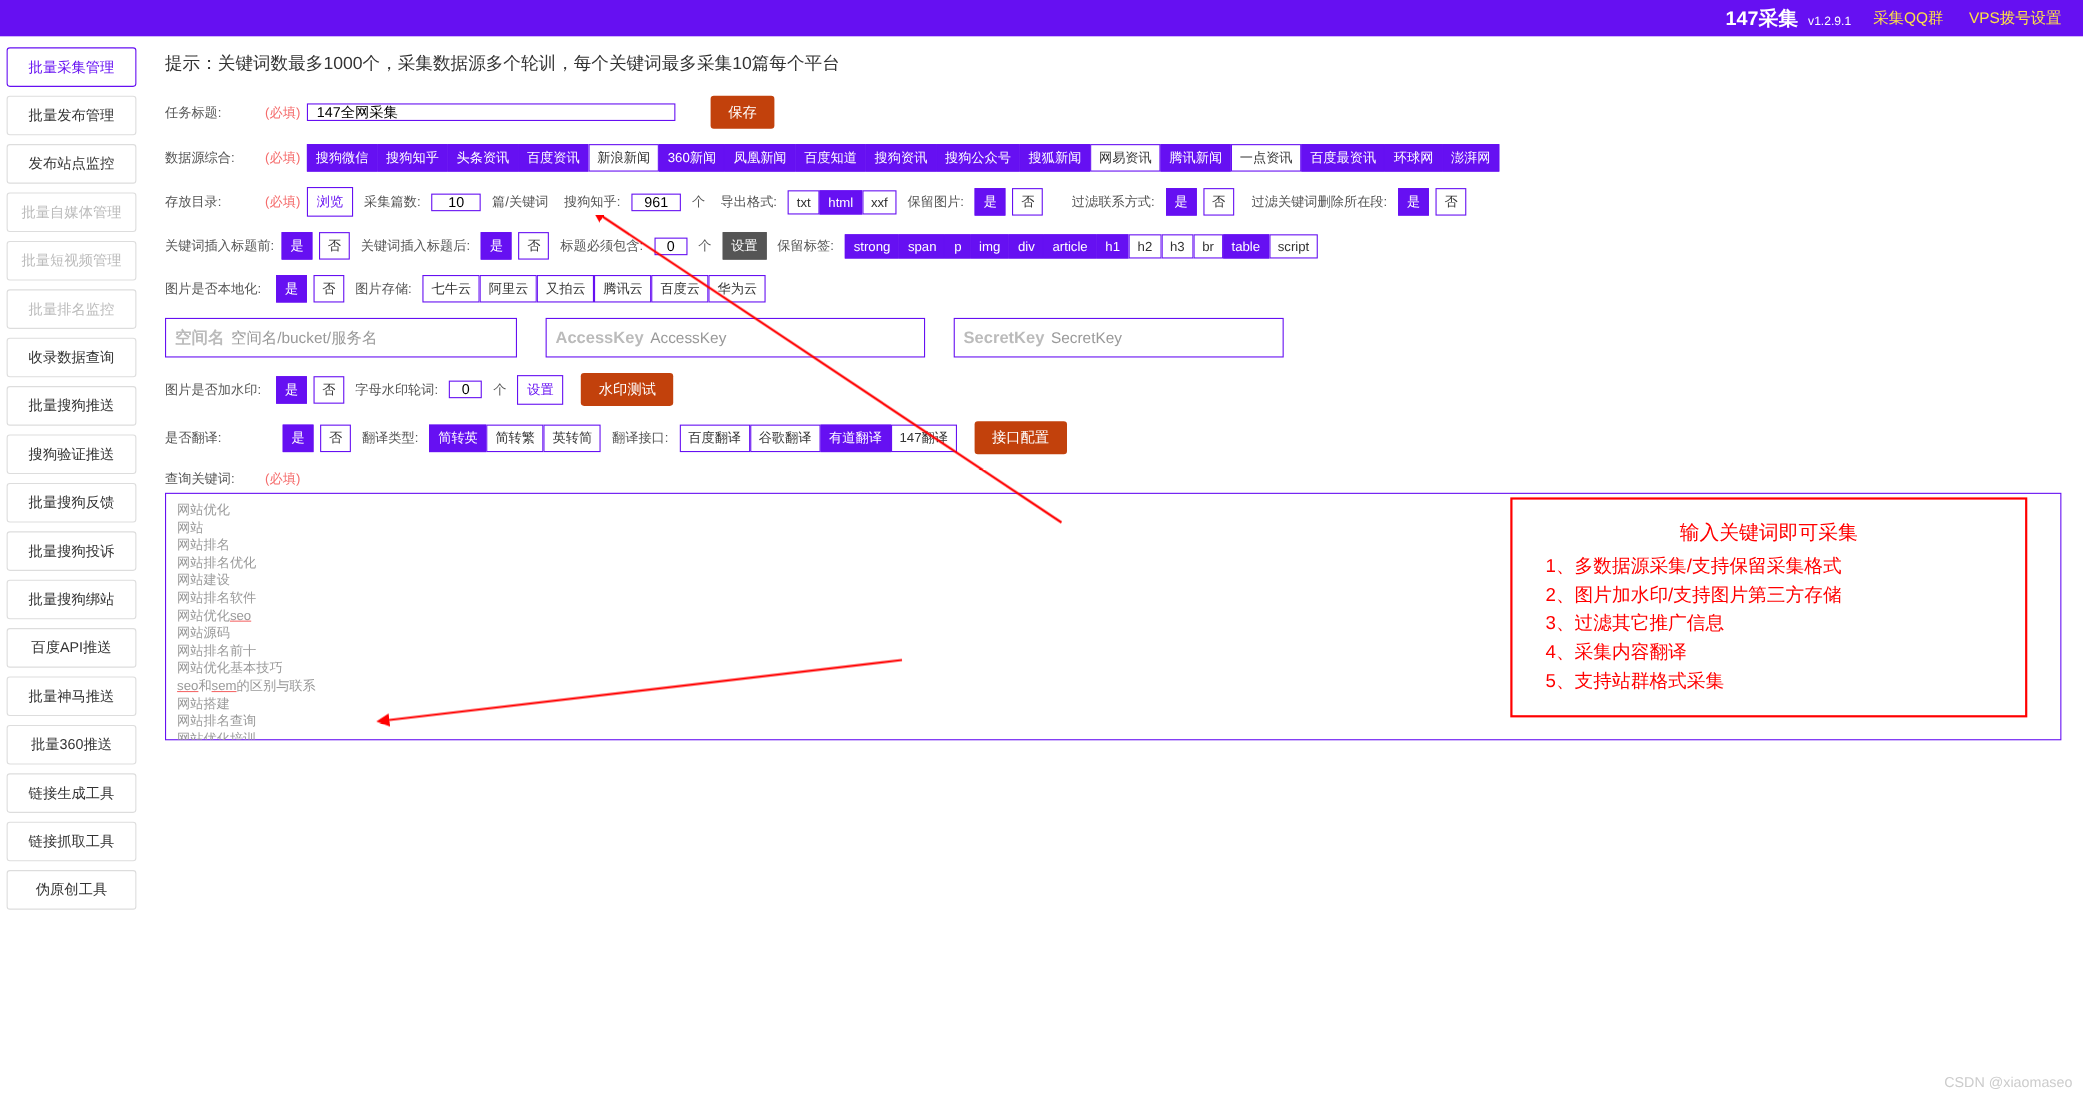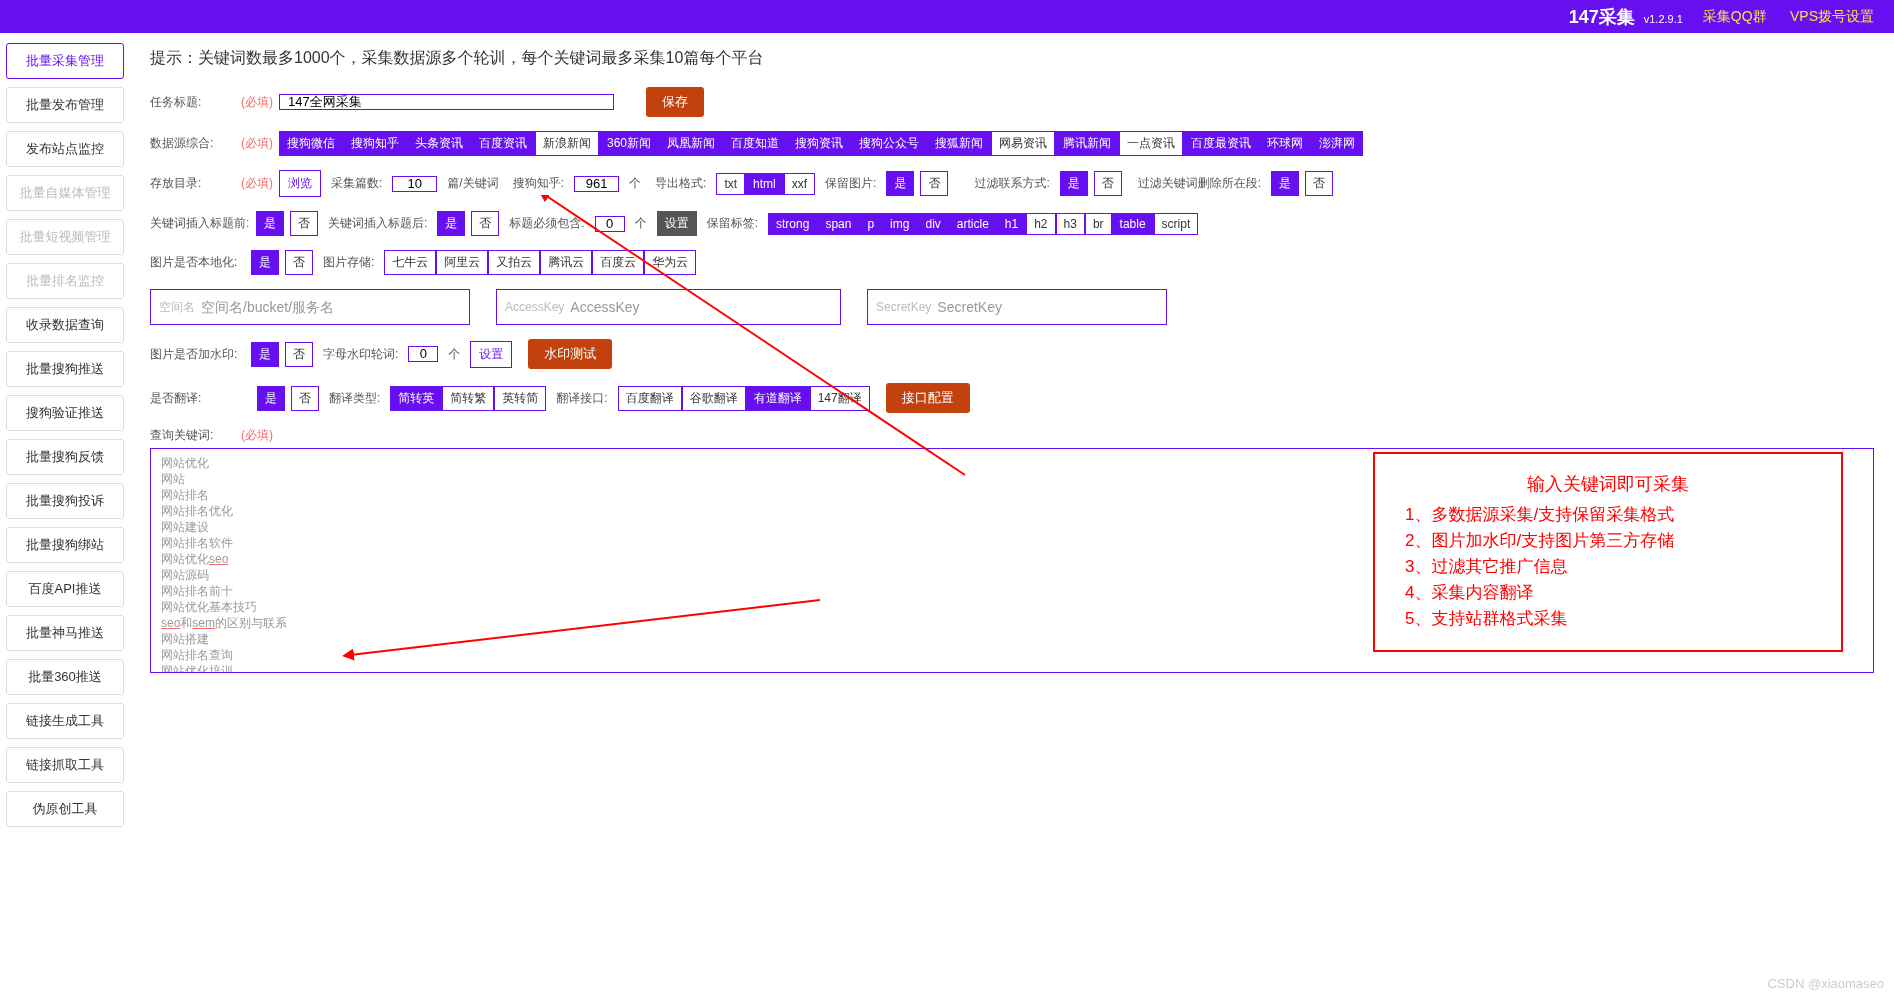--- a/index.html
+++ b/index.html
@@ -20,21 +20,21 @@
 .req { color:#f56c6c; }
 .txt-input { border:1px solid #6610f2; padding:5px 8px; font-size:13px; height:16px; line-height:16px; }
 .txt-input.wide { width:335px; }
 .txt-input.sm { width:45px; text-align:center; }
 .btn-primary { background:#c2410c; color:#fff; border:none; padding:6px 16px; border-radius:3px; cursor:pointer; font-size:13px; }
 .btn-outline { background:#fff; color:#6610f2; border:1px solid #6610f2; padding:4px 8px; cursor:pointer; font-size:12px; }
 .tag { display:inline-block; padding:3px 7px; border:1px solid #6610f2; font-size:12px; cursor:pointer; background:#fff; color:#333; }
 .tag.sel { background:#6610f2; color:#fff; }
 .tag.dark { background:#555; color:#fff; border-color:#555; }
 .big-input { border:1px solid #6610f2; height:36px; padding:4px 8px; display:flex; align-items:center; }
-.big-input .pre { color:#bbb; font-size:12px; margin-right:6px; }
+.big-input .pre { color:#bbb; font-size:15px; margin-right:6px;font-weight:bold; }
 .big-input input { border:none; outline:none; font-size:14px; flex:1; color:#888; }
 .big-input input::placeholder { color:#999; }
 .textarea-wrap { border:1px solid #6610f2; width:100%; height:225px; overflow:auto; padding:6px 10px; position:relative; }
 .textarea-wrap .kw-line { color:#999; font-size:12px; line-height:16px; }
 .textarea-wrap .kw-line .u { text-decoration:underline; text-decoration-color:#f56c6c; }
 .annotation { position:absolute; border:2px solid red; padding:18px 30px; background:#fff; right:30px; top:3px; width:470px; }
 .annotation .title { color:red; font-size:18px; text-align:center; margin-bottom:6px; }
 .annotation .item { color:red; font-size:17px; line-height:26px; }
 .watermark { position:fixed; right:10px; bottom:6px; color:#ccc; font-size:13px; }
 .arrow-svg { position:absolute; pointer-events:none; }

